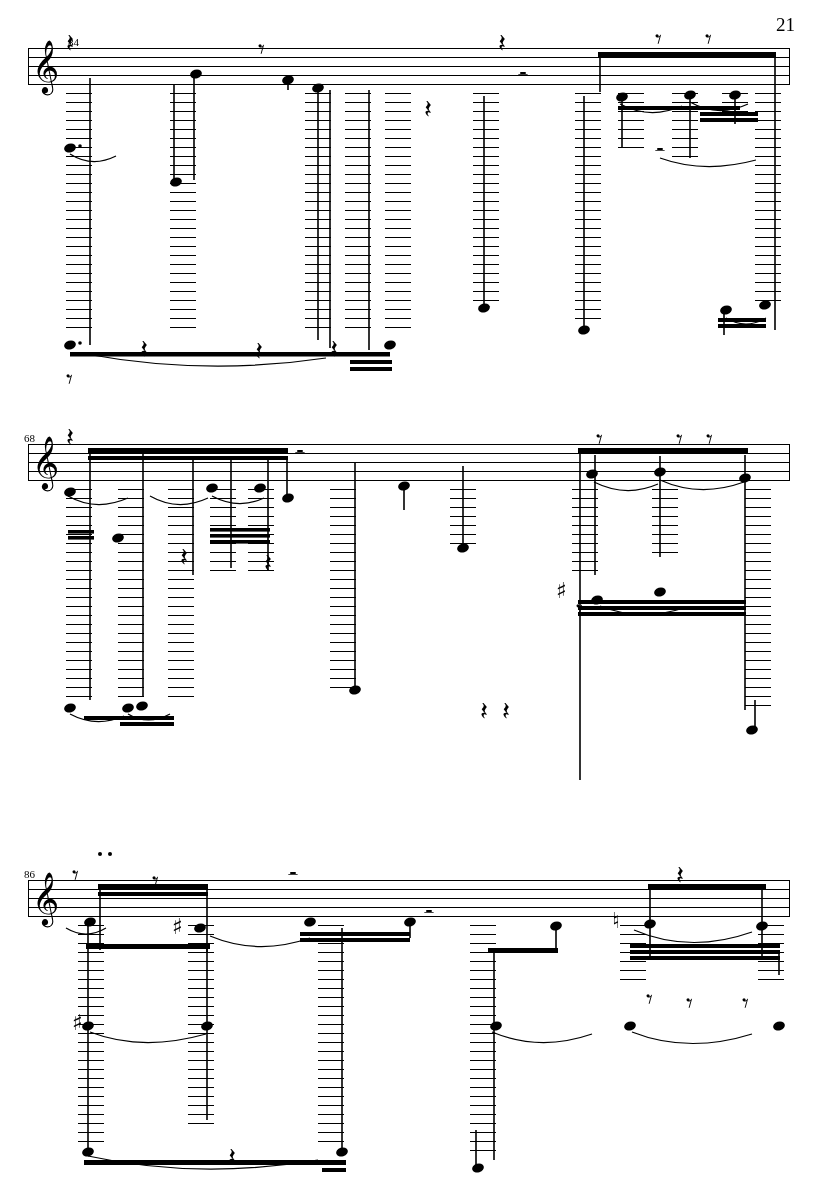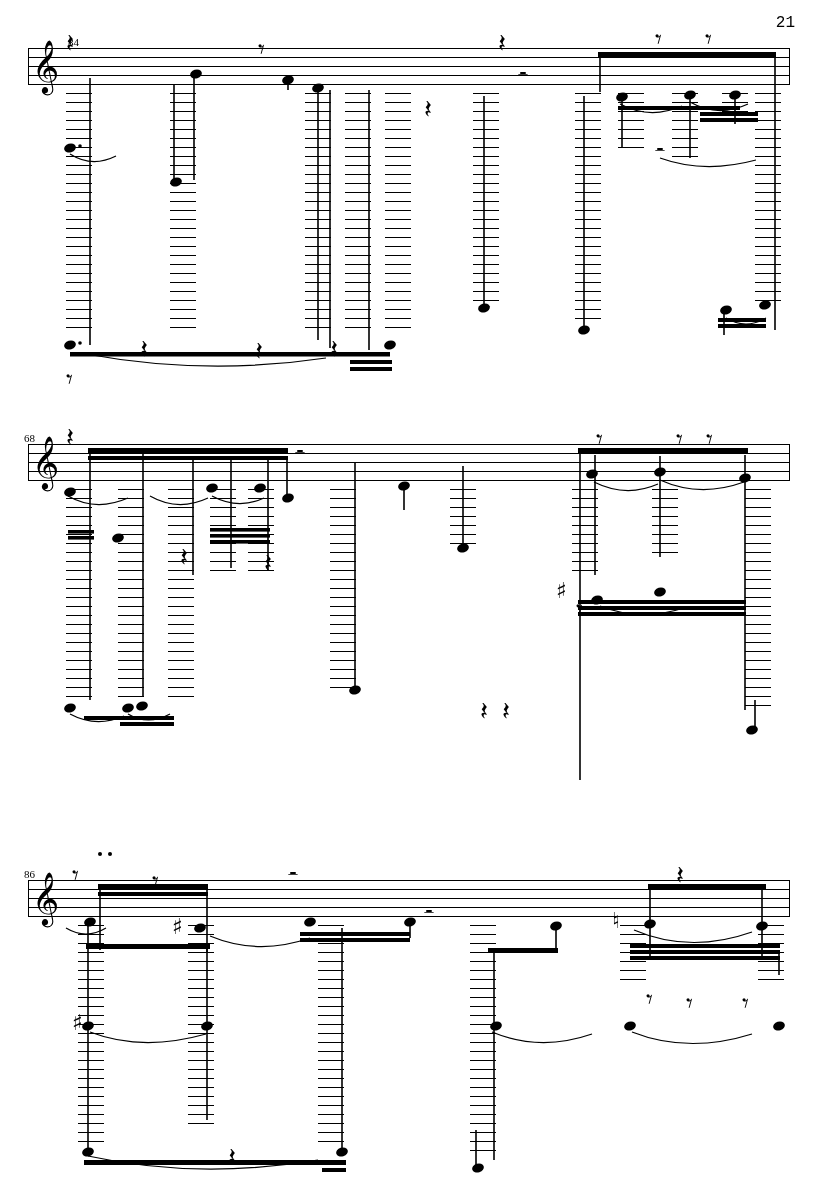--- a/index.html
+++ b/index.html
@@ -16,22 +16,22 @@
   }
   #sheet {
     position: relative;
     width: 835px;
     height: 1181px;
   }
   .page-number {
     position: absolute;
     right: 40px;
     top: 14px;
-    font-size: 16px;
-    font-family: Liberation Mono, monospace;
+    font-size: 19px;
+    font-family: Liberation Serif, serif;
     color: #000;
   }
   .system {
     position: absolute;
     left: 0;
     width: 835px;
   }
   .measure-number {
     position: absolute;
     font-size: 11px;

